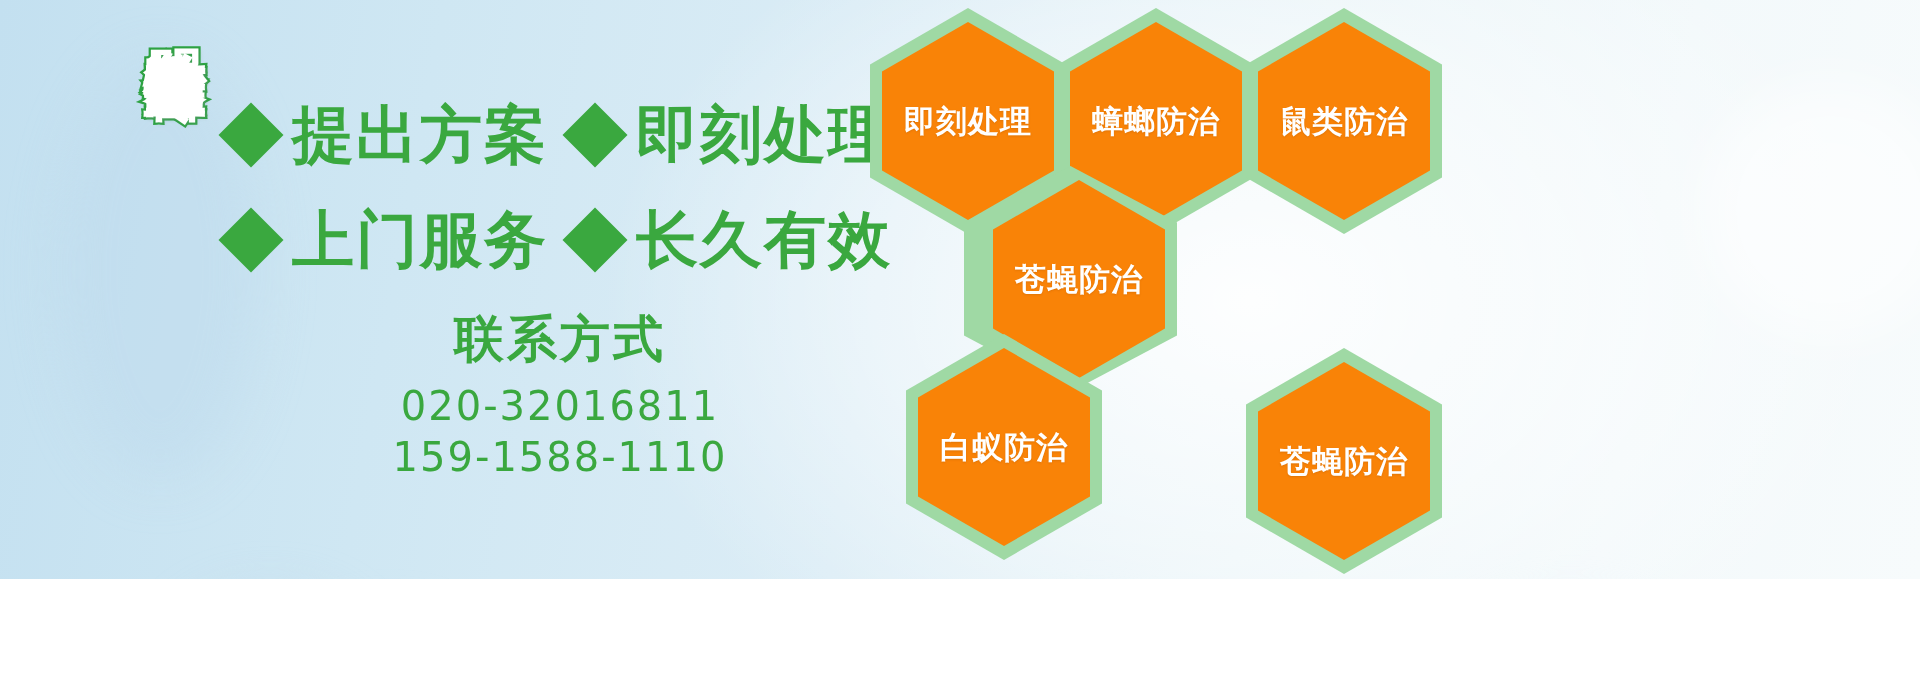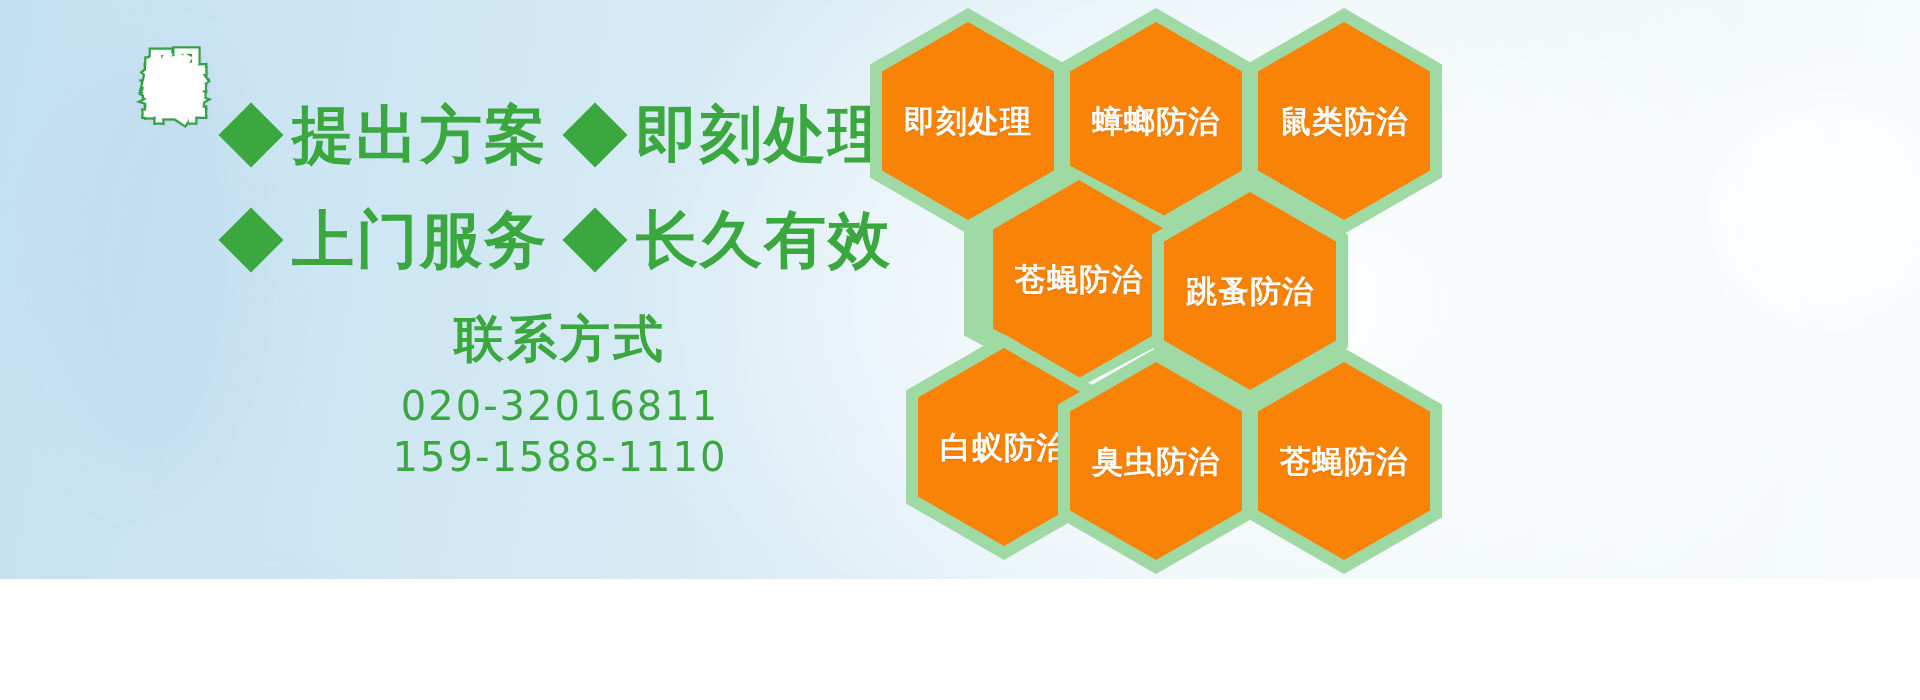--- a/index.html
+++ b/index.html
@@ -216,37 +216,27 @@
         <span class="hex-label">鼠类防治</span>
       </div>
     </div>
 
     <div class="hex" style="left:102px; top:166px;padding-left:17px;">
       <div class="hex-inner">
         <span class="hex-label">苍蝇防治</span>
       </div>
     </div>
 
-    <div class="hex" style="left:290px; top:178px;">
-      <div class="hex-inner">
-        <span class="hex-label">跳蚤防治</span>
-      </div>
-    </div>
 
     <div class="hex" style="left:8px;   top:334px;margin-left:36px;">
       <div class="hex-inner">
         <span class="hex-label">白蚁防治</span>
       </div>
     </div>
 
-    <div class="hex" style="left:196px; top:348px;">
-      <div class="hex-inner">
-        <span class="hex-label">臭虫防治</span>
-      </div>
-    </div>
 
     <div class="hex" style="left:384px; top:348px;">
       <div class="hex-inner">
         <span class="hex-label">苍蝇防治</span>
       </div>
     </div>
 
   </div>
 
 </div>

